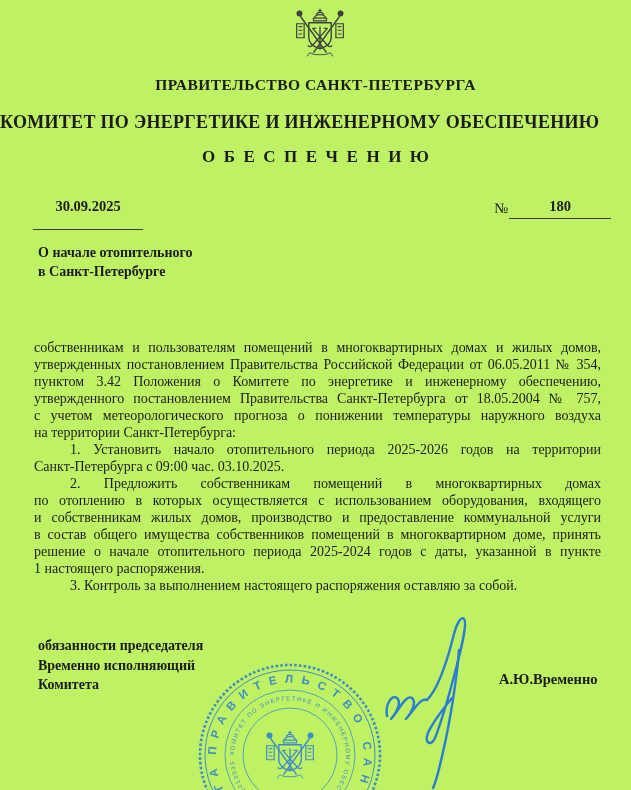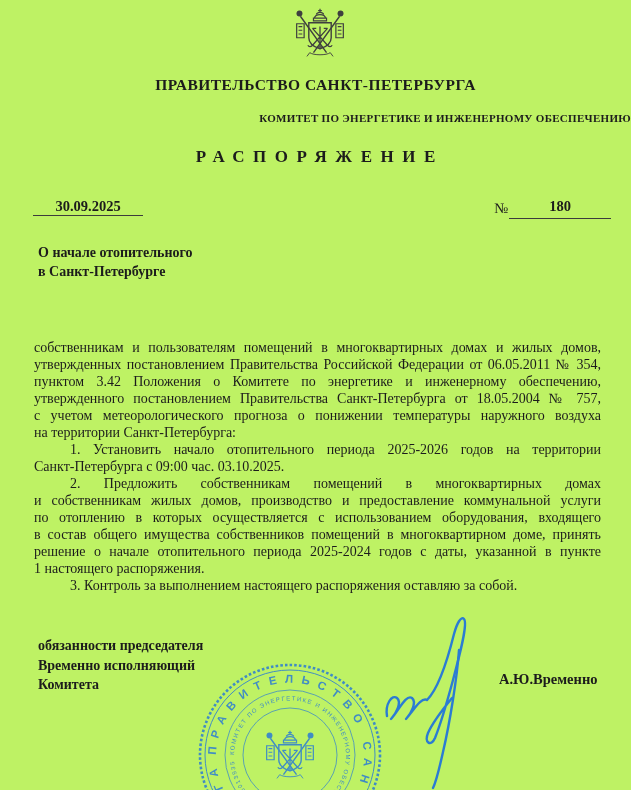--- a/index.html
+++ b/index.html
@@ -4,26 +4,26 @@
 <style>
   html,body{margin:0;padding:0;}
   body{background:#e8e8e8;font-family:"Liberation Serif","DejaVu Serif",serif;}
   .page{
     position:relative;width:631px;height:790px;background:#bef264;
     overflow:hidden;color:#1c1c1c;margin:0 auto;
   }
   .emblem{position:absolute;left:288px;top:6px;width:64px;height:56px;color:#3f3f3f;}
   .org1{position:absolute;left:0;top:76px;width:631px;text-align:center;
         font-size:15.5px;font-weight:bold;letter-spacing:0.5px;}
-  .org2{position:absolute;left:0;top:112px;width:631px;text-align:right;
-        font-size:11px;font-weight:bold;letter-spacing:0.3px;}
+  .org2{position:absolute;left:0;top:112px;width:631px;text-align:left;
+        font-size:18px;font-weight:bold;letter-spacing:0.3px;}
   .doctype{position:absolute;left:0;top:147px;width:631px;text-align:center;
         font-size:17px;font-weight:bold;letter-spacing:0.5em;text-indent:0.5em;}
   .date-box{position:absolute;left:33px;top:198px;width:110px;text-align:center;
-        font-size:14.5px;font-weight:bold;border-bottom:1.6px solid #3c3c3c;padding-bottom:0;}
+        font-size:14.5px;font-weight:bold;border-bottom:1.6px solid #3c3c3c;padding-bottom:14px;}
   .num-label{position:absolute;left:494px;top:200px;font-size:14.5px;}
   .num-box{position:absolute;left:509px;top:198px;width:102px;text-align:center;
         font-size:14.5px;font-weight:bold;border-bottom:1.6px solid #3c3c3c;padding-bottom:3px;}
   .subject{position:absolute;left:38px;top:244px;font-size:14px;font-weight:bold;line-height:18.5px;}
   .body-text{position:absolute;left:34px;top:339px;width:567px;font-size:14px;line-height:17px;}
   .line{white-space:normal;}
   .line.just{text-align:justify;text-align-last:justify;}
   .line.ind{text-indent:36px;}
   .signatory{position:absolute;left:38px;top:636px;font-size:14px;font-weight:bold;line-height:19.5px;}
   .sig-name{position:absolute;left:499px;top:671px;font-size:14.5px;font-weight:bold;}
@@ -53,21 +53,21 @@
 </svg>
 
 <div class="page">
 
   <svg class="emblem" viewBox="0 0 66 60">
     <use href="#spb-arms"></use>
   </svg>
 
   <div class="org1">ПРАВИТЕЛЬСТВО САНКТ-ПЕТЕРБУРГА</div>
   <div class="org2">КОМИТЕТ ПО ЭНЕРГЕТИКЕ И ИНЖЕНЕРНОМУ ОБЕСПЕЧЕНИЮ</div>
-  <div class="doctype">РАСПОРЯЖЕНИЕ</div>
+  <div class="doctype">ОБЕСПЕЧЕНИЮ</div>
 
   <div class="date-box">30.09.2025</div>
   <div class="num-label">№</div>
   <div class="num-box">180</div>
 
   <div class="subject">
     <div>О начале отопительного</div>
     <div>в Санкт-Петербурге</div>
   </div>
 
@@ -79,22 +79,22 @@
         <div class="line just">утвержденного постановлением Правительства Санкт-Петербурга от 18.05.2004 № 757,</div>
         <div class="line just">с учетом метеорологического прогноза о понижении температуры наружного воздуха</div>
         <div class="line">на территории Санкт-Петербурга:</div>
       </div>
       <div>
         <div class="line just ind">1. Установить начало отопительного периода 2025-2026 годов на территории</div>
         <div class="line">Санкт-Петербурга с 09:00 час. 03.10.2025.</div>
       </div>
       <div>
         <div class="line just ind">2. Предложить собственникам помещений в многоквартирных домах</div>
+        <div class="line just">по отоплению в которых осуществляется с использованием оборудования, входящего</div>
         <div class="line just">и собственникам жилых домов, производство и предоставление коммунальной услуги</div>
-        <div class="line just">по отоплению в которых осуществляется с использованием оборудования, входящего</div>
         <div class="line just">в состав общего имущества собственников помещений в многоквартирном доме, принять</div>
         <div class="line just">решение о начале отопительного периода 2025-2024 годов с даты, указанной в пункте</div>
         <div class="line">1 настоящего распоряжения.</div>
       </div>
       <div>
         <div class="line ind">3. Контроль за выполнением настоящего распоряжения оставляю за собой.</div>
       </div>
     </div>
 
   <div class="signatory">

